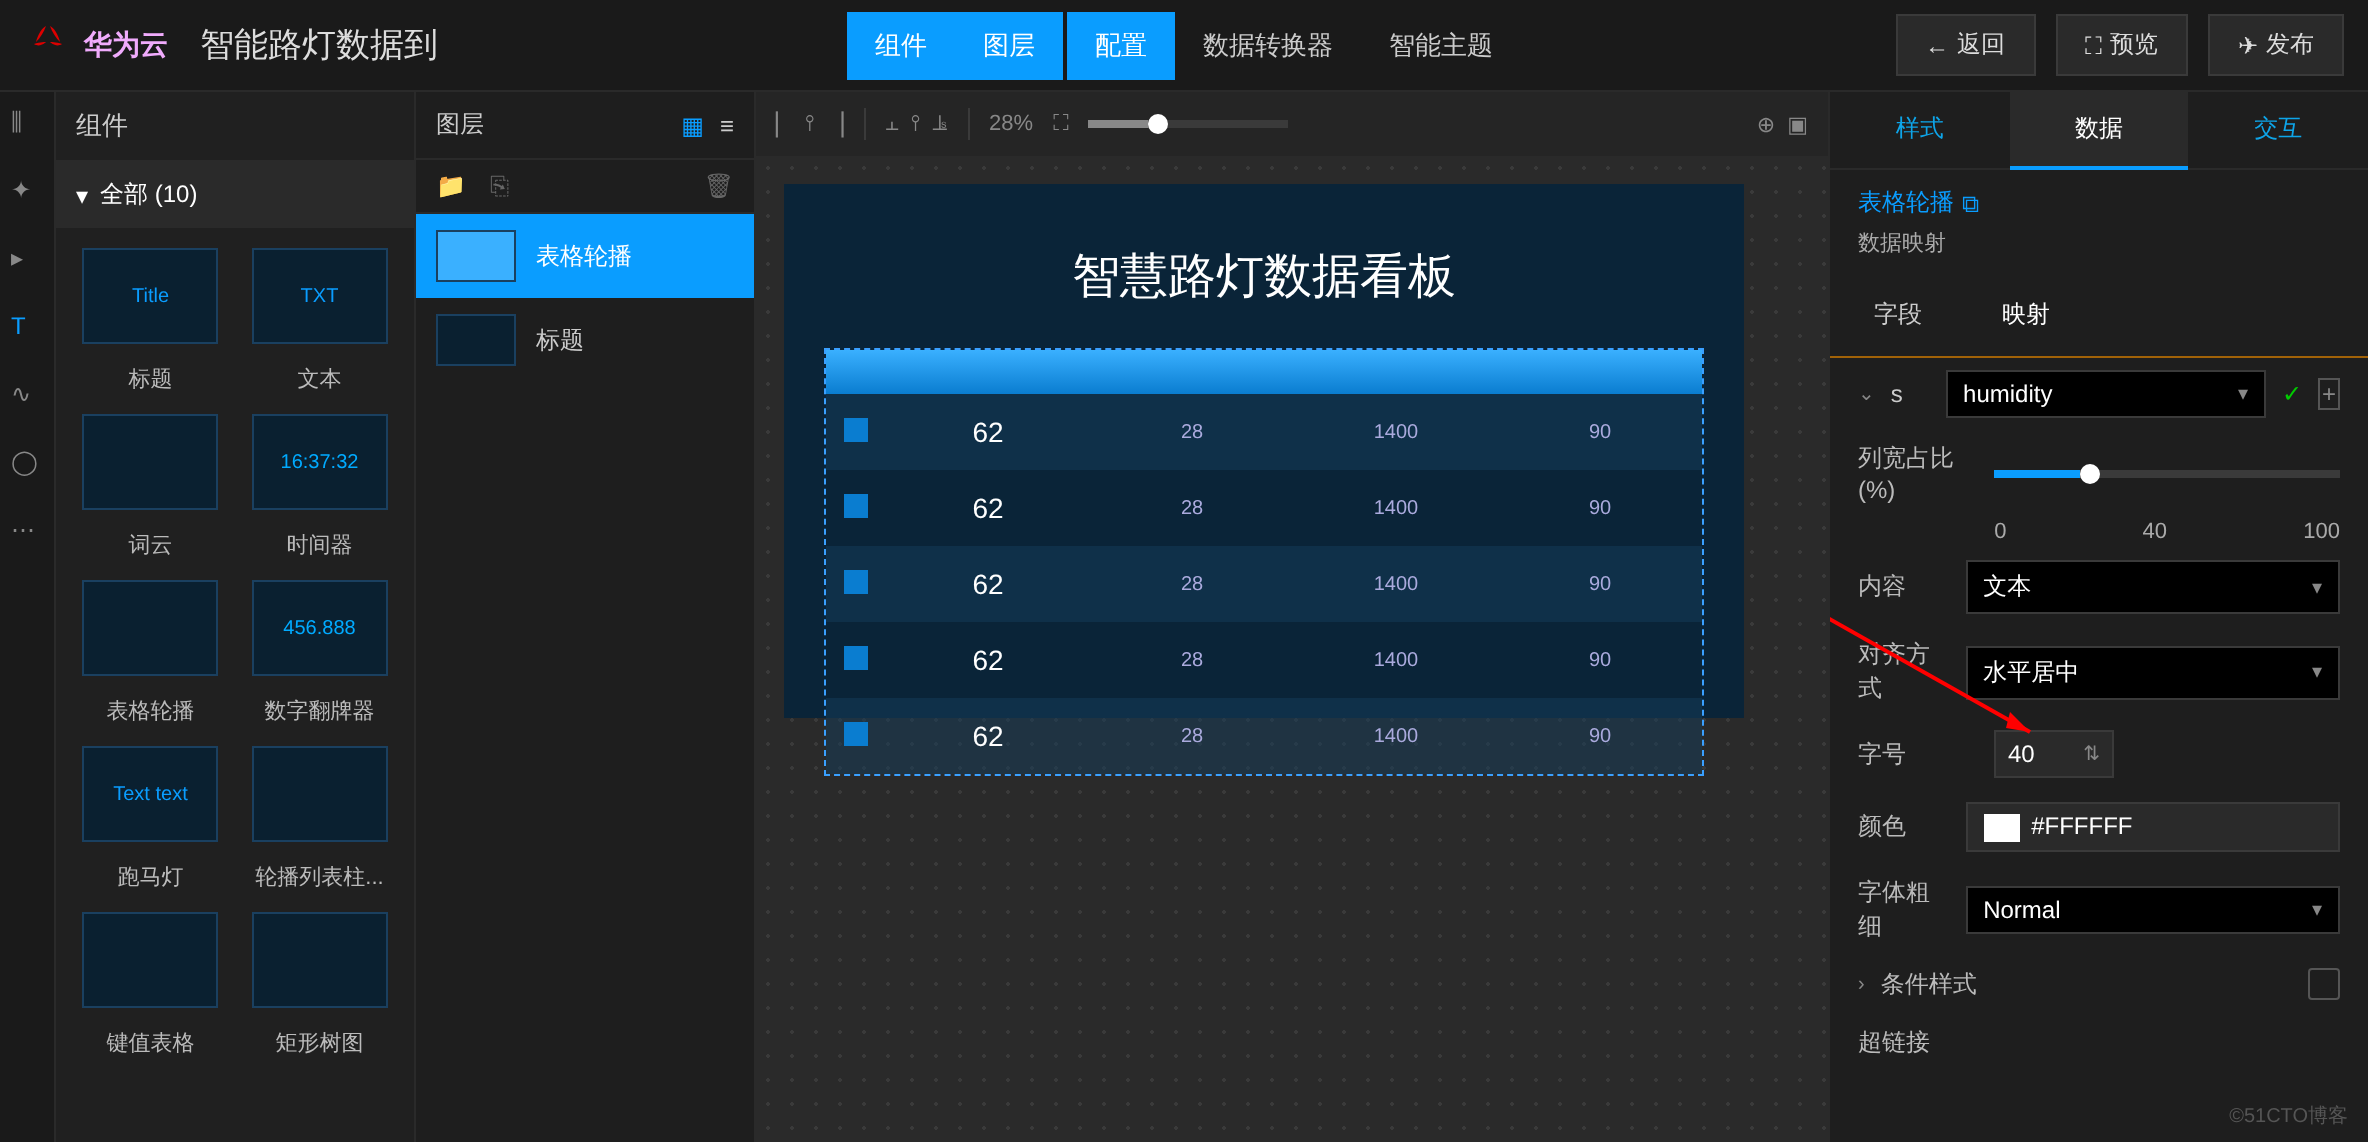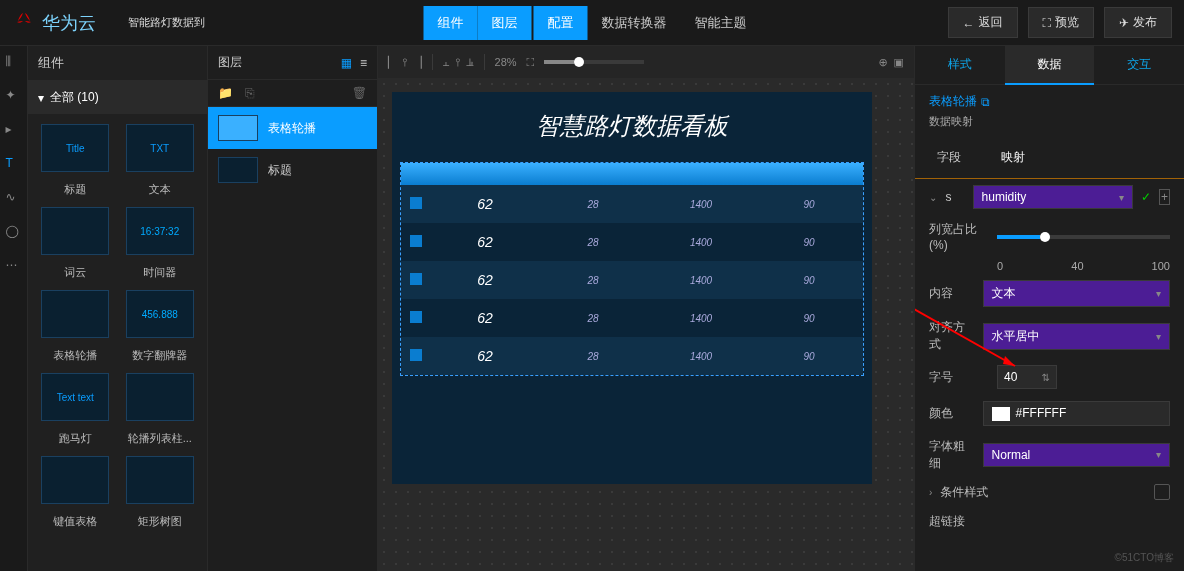--- a/index.html
+++ b/index.html
@@ -3,22 +3,22 @@
 <meta charset="utf-8">
 <style>
 * { margin:0; padding:0; box-sizing:border-box; }
 body { font-family: "Microsoft YaHei", Arial, sans-serif; background:#1a1a1a; color:#ccc; font-size:12px; overflow:hidden; }
 .app { width:1184px; height:571px; display:flex; flex-direction:column; background:#1e1e1e; }
 
 
 .header { height:46px; background:#1a1a1a; display:flex; align-items:center; padding:0 12px; border-bottom:1px solid #2a2a2a; }
 .logo { display:flex; align-items:center; gap:6px; }
 .logo-mark { width:24px; height:24px; }
-.logo-text { font-size:18px; font-weight:normal; color:#7dd3fc; }
-.project-name { margin-left:32px; color:#ddd; font-size:11px; }
+.logo-text { font-size:14px; font-weight:bold; color:#f0abfc; }
+.project-name { margin-left:16px; color:#ddd; font-size:17px; }
 .top-tabs { display:flex; margin-left:auto; margin-right:auto; position:absolute; left:50%; transform:translateX(-50%); }
 .top-tab { padding:8px 14px; color:#fff; font-size:13px; cursor:pointer; }
 .top-tab.active { background:#0a9dff; }
 .top-tab.alt { background:#0a9dff; margin-left:2px; }
 .top-tab.plain { color:#ccc; }
 .top-actions { margin-left:auto; display:flex; gap:10px; }
 .top-btn { background:#2a2a2a; border:1px solid #3a3a3a; color:#ddd; padding:6px 14px; cursor:pointer; font-size:12px; display:flex; align-items:center; gap:4px; }
 
 
 .body { flex:1; display:flex; overflow:hidden; }
@@ -51,21 +51,21 @@
 
 
 .canvas-wrap { flex:1; background:#2a2a2a; display:flex; flex-direction:column; }
 .canvas-toolbar { height:32px; background:#252525; display:flex; align-items:center; padding:0 10px; gap:10px; color:#888; font-size:11px; }
 .ct-group { display:flex; gap:6px; align-items:center; }
 .ct-sep { width:1px; height:16px; background:#3a3a3a; }
 .zoom-slider { width:100px; height:4px; background:#3a3a3a; position:relative; }
 .zoom-slider .dot { width:10px; height:10px; background:#fff; border-radius:50%; position:absolute; top:-3px; left:30px; }
 .zoom-slider .bar { height:4px; background:#888; width:30px; }
 .canvas { flex:1; background:#2a2a2a; background-image:radial-gradient(circle,#3a3a3a 1px,transparent 1px); background-size:12px 12px; position:relative; overflow:auto; padding:14px; }
-.dashboard { background:#0a2438; width:480px; height:392px; position:relative; padding:8px;font-style:italic; }
+.dashboard { background:#0a2438; width:480px; height:267px; position:relative; padding:20px; }
 .dash-title { font-size:24px; color:#fff; text-align:center; margin:10px 0 20px 0; }
 .table-widget { border:1px dashed #3aa0ff; }
 .table-head { display:flex; background:linear-gradient(#3ab0ff,#0a7dd0); height:22px; }
 .table-head div { flex:1; }
 .table-row { display:flex; height:38px; align-items:center; }
 .table-row:nth-child(even){ background:rgba(20,60,90,.5); }
 .table-row div { flex:1; text-align:center; font-size:10px; color:#aad; }
 .table-row div:first-child { flex:0 0 30px; }
 .table-row .play { width:12px; height:12px; background:#0a7dd0; display:inline-block; }
 .table-row .big { font-size:14px; color:#fff; }
@@ -79,21 +79,21 @@
 .right-tab.active { color:#fff; background:#2a2a2a; border-bottom:2px solid #0a9dff; }
 .section { padding:8px 14px; }
 .sec-link { color:#0a9dff; font-size:12px; display:flex; align-items:center; gap:4px; }
 .sec-sub { color:#aaa; margin-top:4px; font-size:11px; }
 .inner-tabs { display:flex; gap:36px; padding:6px 20px; border-bottom:1px solid #a16207; }
 .inner-tab { padding:6px 2px; color:#ccc; cursor:pointer; }
 .inner-tab.active { color:#fff; }
 .field-row { display:flex; align-items:center; padding:6px 14px; gap:8px; }
 .field-label { width:60px; color:#bbb; font-size:12px; }
 .field-ctrl { flex:1; }
-.select { width:100%; background:#4c1d95; border:1px solid #3a3a3a; color:#fff; padding:4px 8px; display:flex; justify-content:space-between; align-items:center; }
+.select { width:100%; background:#000000; border:1px solid #3a3a3a; color:#fff; padding:4px 8px; display:flex; justify-content:space-between; align-items:center; }
 .input { width:100%; background:#2a2a2a; border:1px solid #3a3a3a; color:#fff; padding:4px 8px; }
 .num-input { width:60px; background:#2a2a2a; border:1px solid #3a3a3a; color:#fff; padding:4px 6px; display:flex; justify-content:space-between; align-items:center; }
 .slider { height:4px; background:#3a3a3a; position:relative; }
 .slider .fill { height:4px; background:#0a9dff; width:25%; }
 .slider .knob { width:10px; height:10px; background:#fff; border-radius:50%; position:absolute; top:-3px; left:25%; }
 .color-swatch { width:18px; height:14px; background:#fff; display:inline-block; margin-right:6px; vertical-align:middle; }
 .chev { font-size:10px; color:#888; }
 .check { color:#0c0; }
 .plus-box { border:1px solid #555; width:16px; height:16px; display:flex; align-items:center; justify-content:center; color:#888; }
 .scale-row { display:flex; justify-content:space-between; font-size:11px; color:#aaa; padding:2px 14px; }

